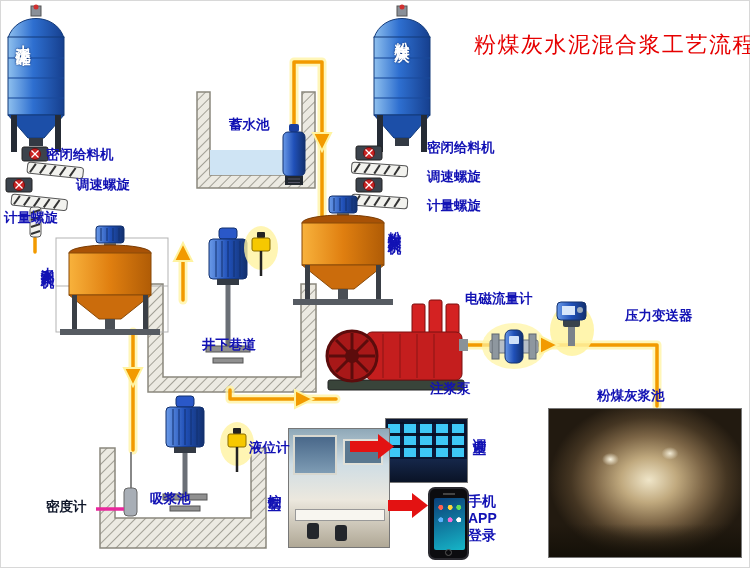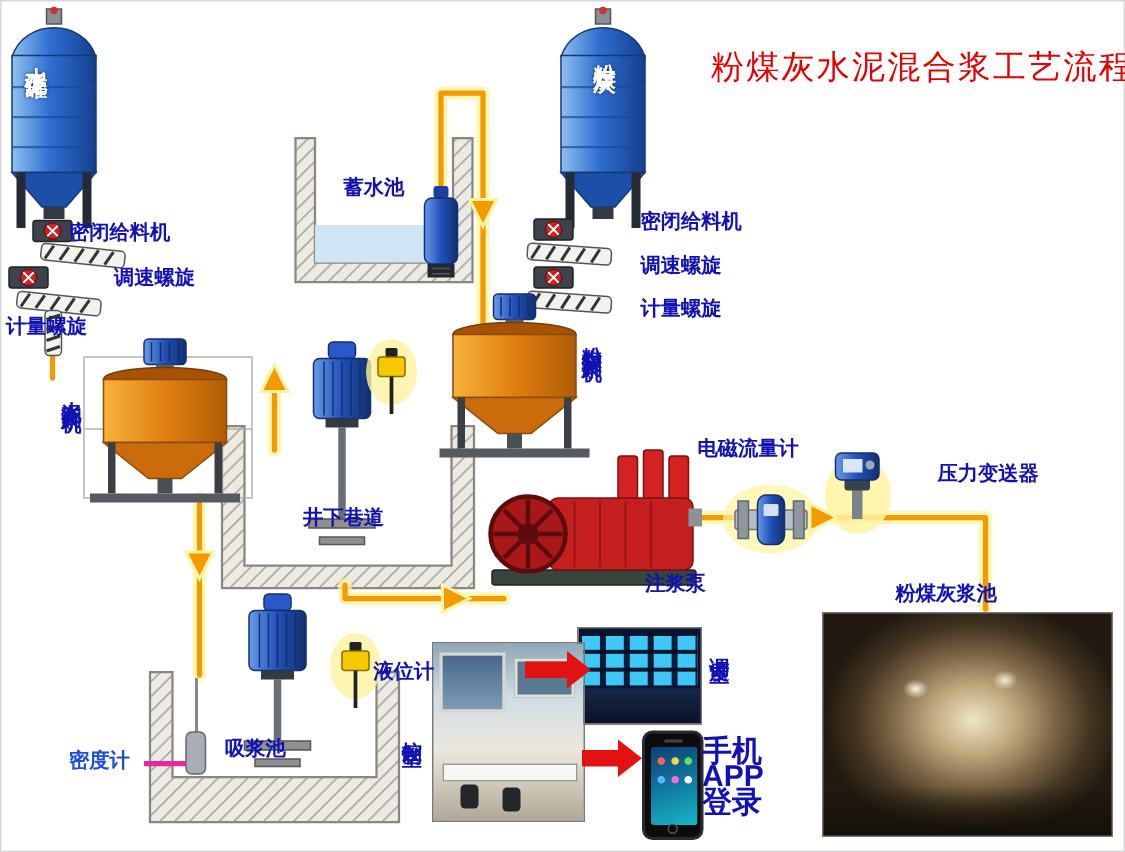--- a/index.html
+++ b/index.html
@@ -3,22 +3,22 @@
 <meta charset="utf-8">
 <style>
   *{margin:0;padding:0;box-sizing:border-box}
   html,body{width:750px;height:568px;background:#fff;font-family:"Liberation Sans","DejaVu Sans",sans-serif}
   .stage{position:relative;width:750px;height:568px;background:#fff;overflow:hidden;box-shadow:inset 0 0 0 1px #d8d8d8}
   svg.layer{position:absolute;left:0;top:0;z-index:1}
   svg.overlay{position:absolute;left:0;top:0;z-index:3;pointer-events:none}
   .title{position:absolute;left:474px;top:30px;z-index:4;color:#e60000;font-weight:normal;font-size:22px;letter-spacing:1.5px;white-space:nowrap}
   .lbl{position:absolute;z-index:4;color:#1212b4;font-weight:bold;font-size:13.5px;white-space:nowrap}
   .lbl.vert{writing-mode:vertical-rl;text-orientation:upright;letter-spacing:2px}
-  .lbl.dark{color:#1d4ed8}
-  .lbl.multi{white-space:pre-line;line-height:17px;font-size:20px}
+  .lbl.dark{color:#0f172a}
+  .lbl.multi{white-space:pre-line;line-height:17px;font-size:14px}
   .silo-text{position:absolute;z-index:4;color:#fff;font-weight:bold;font-size:15px;writing-mode:vertical-rl;text-orientation:upright;letter-spacing:3px;text-shadow:0 0 2px #0a2a6a}
   .photo{position:absolute;z-index:2;border:1px solid #777;overflow:hidden}
   .screens{position:absolute;left:3%;top:5%;width:94%;height:56%;
     background-image:
       repeating-linear-gradient(0deg, rgba(8,18,44,.0) 0 9px, rgba(6,14,34,.95) 9px 12px),
       repeating-linear-gradient(90deg, rgba(64,208,255,.95) 0 12px, rgba(10,24,56,.95) 12px 16px),
       linear-gradient(#1a3a6a,#0c1f44);}
   .console{position:absolute;left:0;bottom:0;width:100%;height:36%;background:linear-gradient(#15274a,#0a1326)}
   .phone-screen{position:absolute;left:4px;top:9px;width:31px;height:52px;border-radius:2px;
     background-image:

